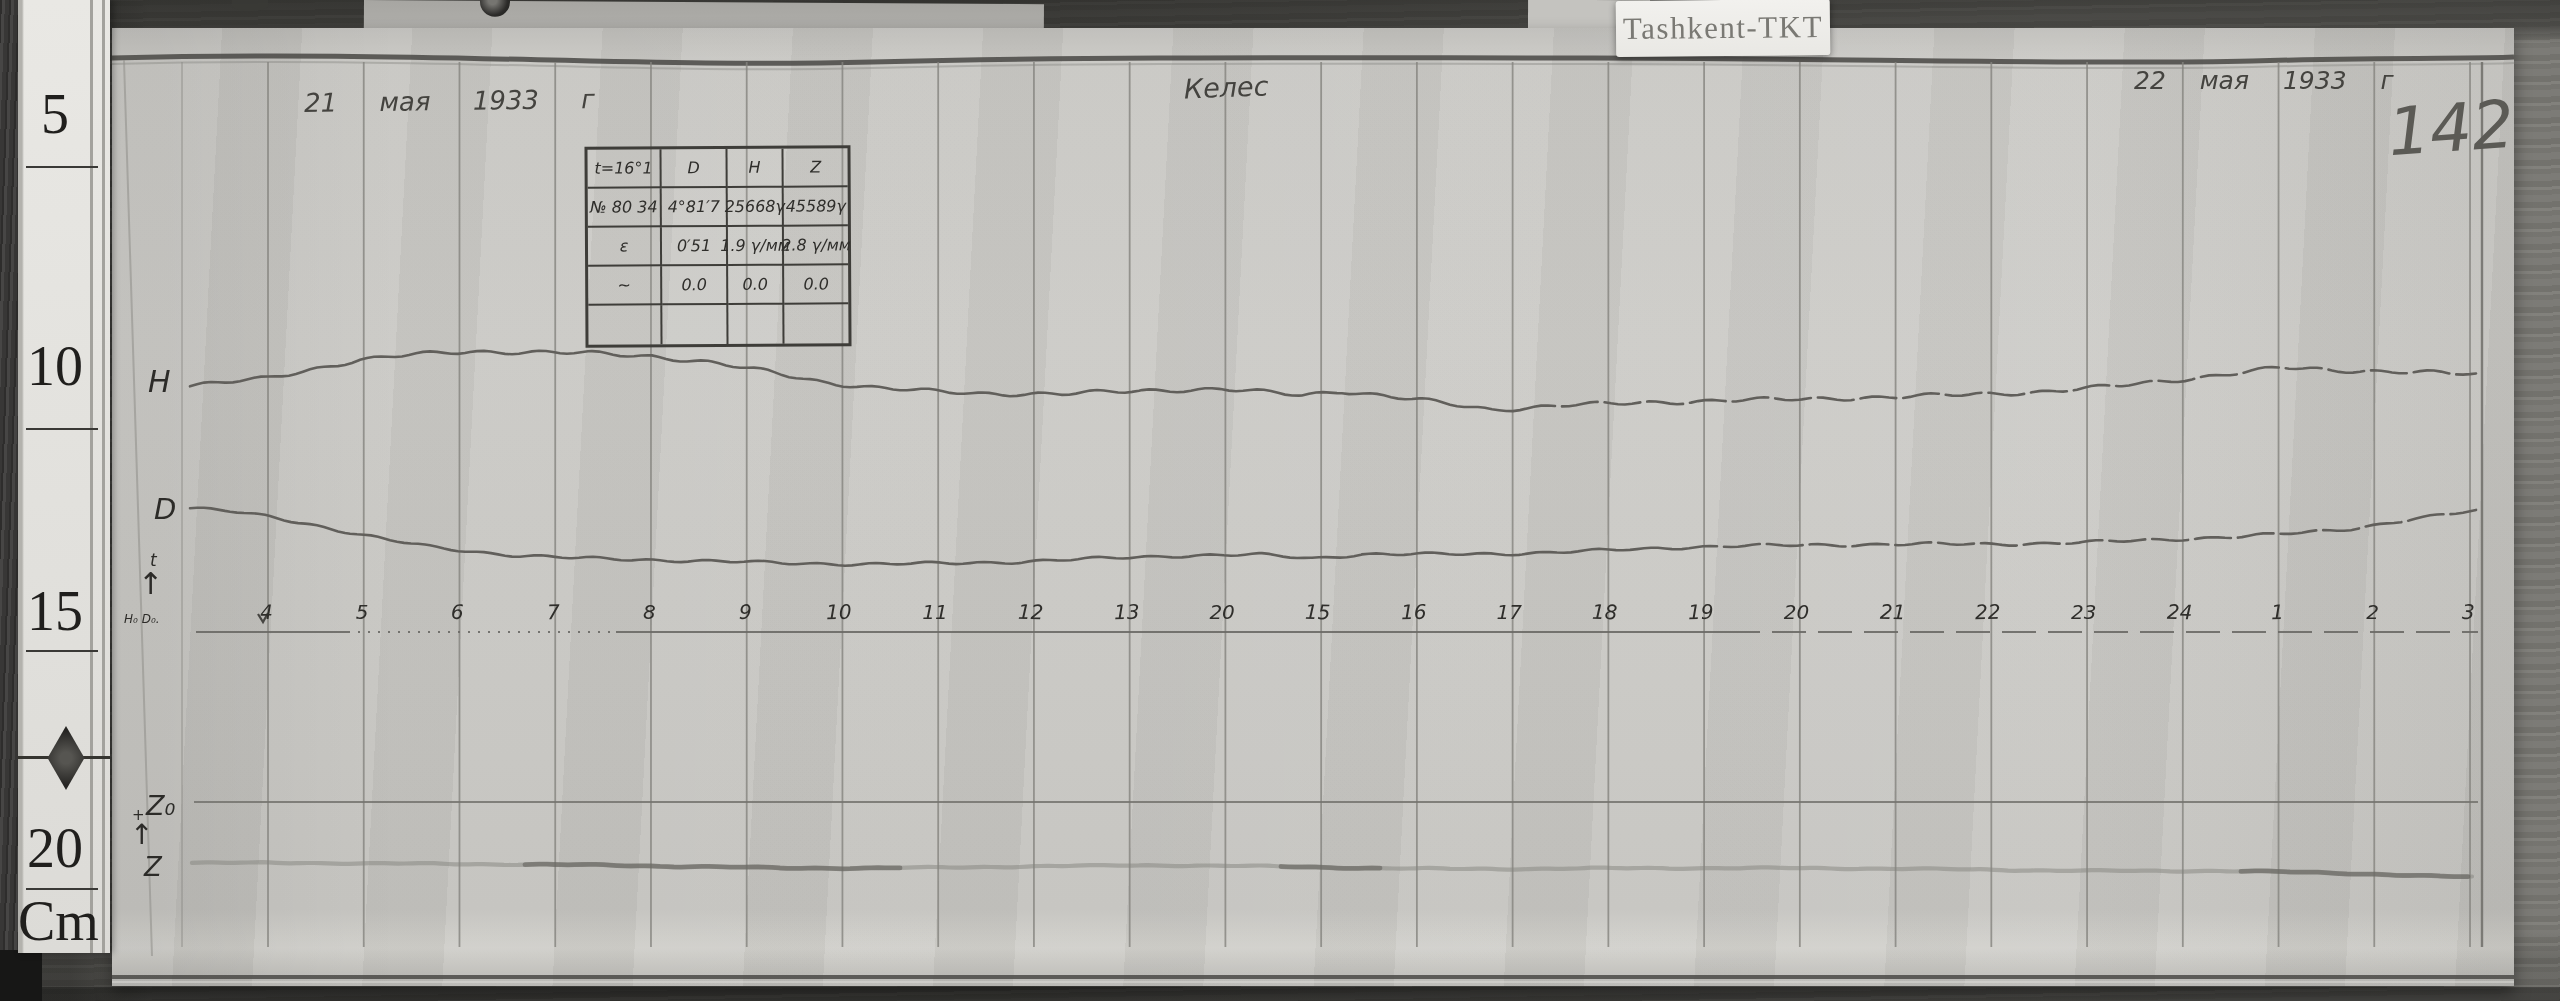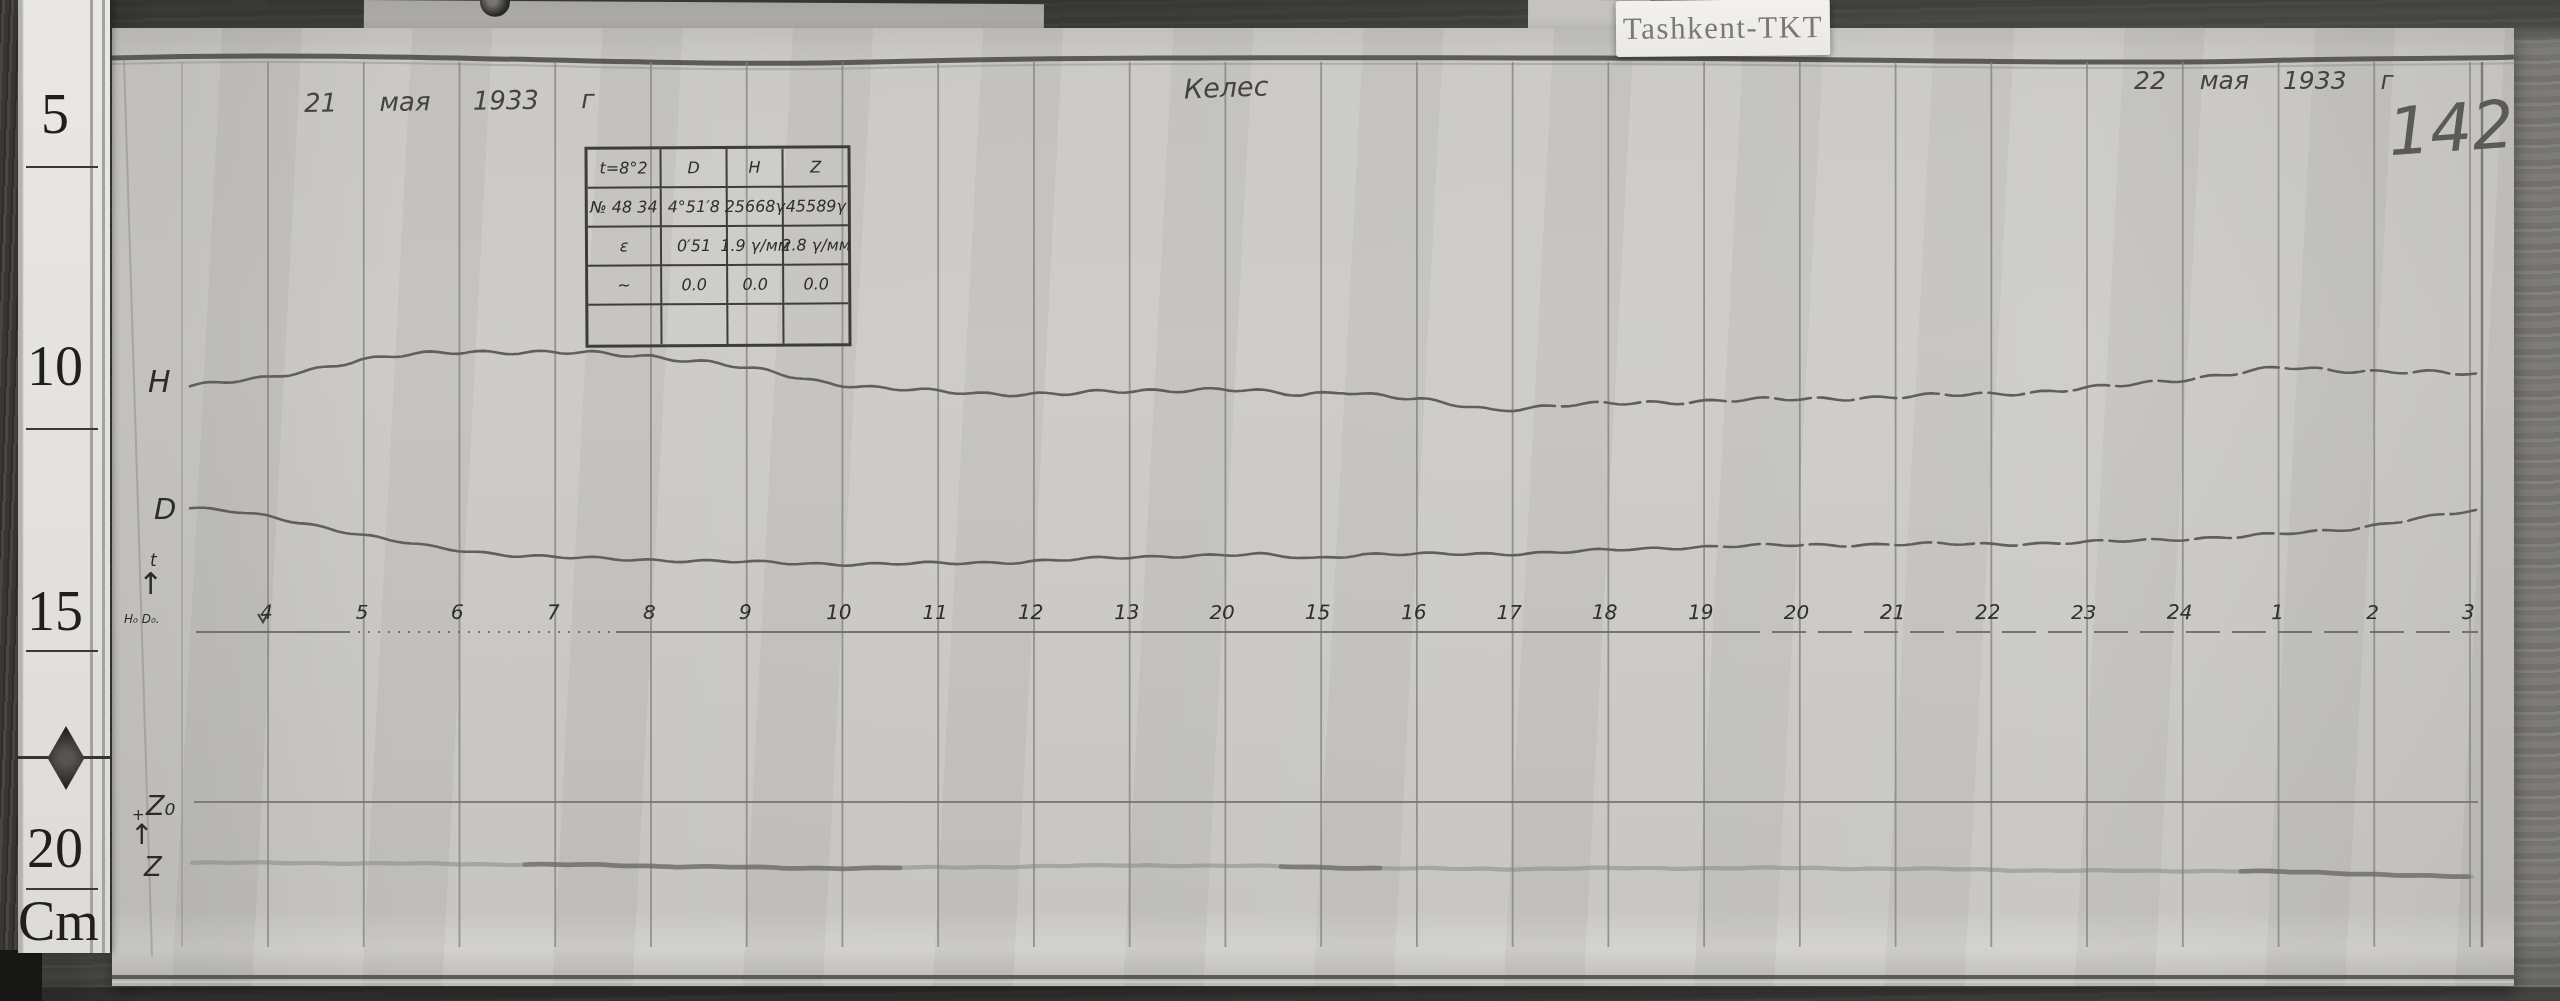--- a/index.html
+++ b/index.html
@@ -173,26 +173,26 @@
   <span class="tracelabel lbl-d">D</span>
   <span class="tracelabel lbl-t">t</span>
   <span class="tracelabel arrow1">↑</span>
   <span class="tracelabel lbl-h0d0">H₀ D₀.</span>
   <span class="tracelabel lbl-z0">Z₀</span>
   <span class="tracelabel plus">+</span>
   <span class="tracelabel arrow2">↑</span>
   <span class="tracelabel lbl-z">Z</span>
 
   <div class="stable">
-    <div class="cell">t=8°2</div>
+    <div class="cell">t=16°1</div>
     <div class="cell">D</div>
     <div class="cell">H</div>
     <div class="cell">Z</div>
-    <div class="cell">№ 48 34</div>
-    <div class="cell">4°51′8</div>
+    <div class="cell">№ 80 34</div>
+    <div class="cell">4°81′7</div>
     <div class="cell">25668γ</div>
     <div class="cell">45589γ</div>
     <div class="cell">ε</div>
     <div class="cell">0′51</div>
     <div class="cell">1.9 γ/мм</div>
     <div class="cell">2.8 γ/мм</div>
     <div class="cell">~</div>
     <div class="cell">0.0</div>
     <div class="cell">0.0</div>
     <div class="cell">0.0</div>

